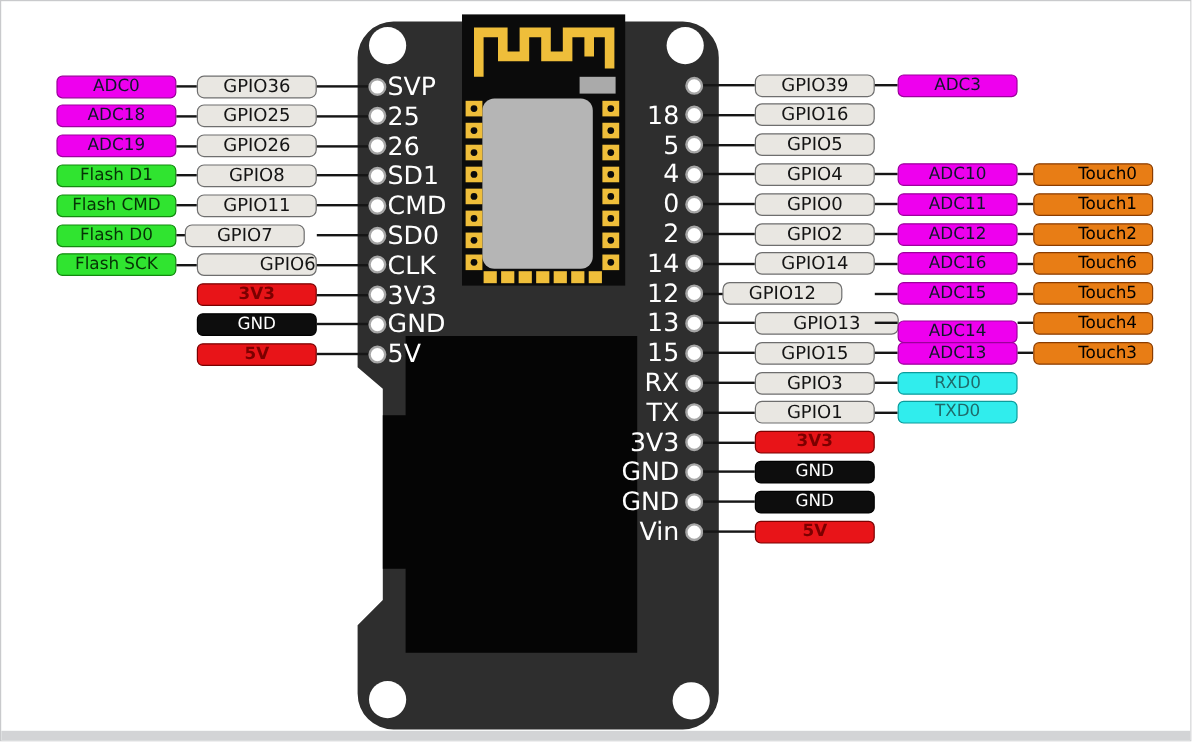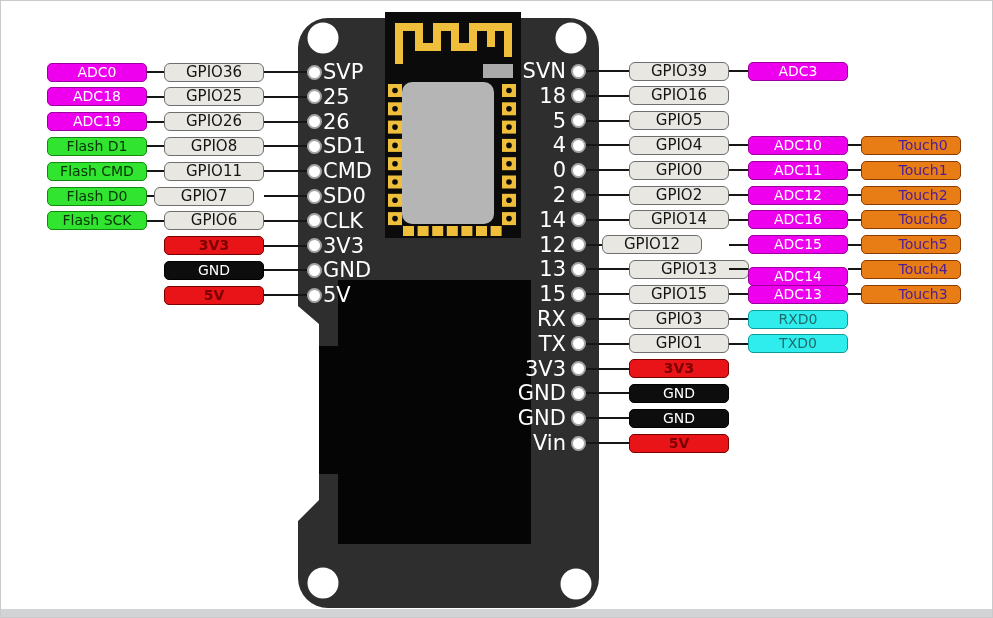--- a/index.html
+++ b/index.html
@@ -10,25 +10,25 @@
   }
   .stage *{box-sizing:border-box;}
   #board-svg{position:absolute;left:0;top:0;}
   #labels{position:absolute;left:0;top:0;width:100%;height:100%;}
   .chip{
     position:absolute; height:19px; line-height:17px; text-align:center;
     font-size:14px; border-radius:5px; border:1.5px solid #555; color:#111;
     white-space:nowrap;
   }
   .chip.gray   {background:var(--gpio_gray);   border-color:#6e6e6e; color:#141414; font-size:15px; border-radius:6px;}
-  .chip.magenta{background:var(--adc_magenta); border-color:#9c009c; color:#ffffff;}
+  .chip.magenta{background:var(--adc_magenta); border-color:#9c009c; color:#0f172a;}
   .chip.green  {background:var(--flash_green); border-color:#12890f; color:#063306;}
   .chip.red    {background:var(--power_red);   border-color:#7a0000; color:#7c0000; font-weight:bold;}
   .chip.gnd    {background:var(--ground_black);border-color:#000000; color:#ffffff;}
-  .chip.orange {background:var(--touch_orange);border-color:#8a3c00; color:#4c1d95;padding-left:24px;}
+  .chip.orange {background:var(--touch_orange);border-color:#8a3c00; color:#000000;padding-left:24px;}
   .chip.cyan   {background:var(--uart_cyan);   border-color:#0c9c9c; color:#1f6b6b;}
   .wire{position:absolute; height:2px; background:var(--wire);}
   .pinhole{
     position:absolute; width:15px; height:15px; border-radius:50%;
     background:#ffffff; border:2px solid #a6a6a6;
   }
   .pinlabel{
     position:absolute; height:24px; line-height:24px; color:#ffffff;
     font-size:21px; white-space:nowrap;
   }
@@ -144,37 +144,36 @@
       <div class="pinhole" style="left: 305.5px; top: 162.7px;"></div>
       <div class="pinlabel" style="left: 322px; top: 158.2px;">CMD</div>
       <div class="chip green" style="left: 46px; top: 185.5px; width: 100px;">Flash D0</div>
       <div class="wire" style="left: 146px; top: 194px; width: 17px;"></div>
       <div class="chip gray" style="left: 153px; top: 185.5px; width: 100px;">GPIO7</div>
       <div class="wire" style="left: 263px; top: 194px; width: 43px;"></div>
       <div class="pinhole" style="left: 305.5px; top: 187.5px;"></div>
       <div class="pinlabel" style="left: 322px; top: 183px;">SD0</div>
       <div class="chip green" style="left: 46px; top: 210.3px; width: 100px;">Flash SCK</div>
       <div class="wire" style="left: 146px; top: 218.8px; width: 17px;"></div>
-      <div class="chip gray" style="left: 163px; top: 210.3px; width: 100px;">GPIO6</div>
+      <div class="chip gray" style="left: 163px; top: 210.3px; width: 100px; text-align: right;">GPIO6</div>
       <div class="wire" style="left: 263px; top: 218.8px; width: 43px;"></div>
       <div class="pinhole" style="left: 305.5px; top: 212.3px;"></div>
       <div class="pinlabel" style="left: 322px; top: 207.8px;">CLK</div>
       <div class="chip red" style="left: 163px; top: 235.1px; width: 100px;">3V3</div>
       <div class="wire" style="left: 263px; top: 243.6px; width: 43px;"></div>
       <div class="pinhole" style="left: 305.5px; top: 237.1px;"></div>
       <div class="pinlabel" style="left: 322px; top: 232.6px;">3V3</div>
       <div class="chip gnd" style="left: 163px; top: 259.9px; width: 100px;">GND</div>
       <div class="wire" style="left: 263px; top: 268.4px; width: 43px;"></div>
       <div class="pinhole" style="left: 305.5px; top: 261.9px;"></div>
       <div class="pinlabel" style="left: 322px; top: 257.4px;">GND</div>
       <div class="chip red" style="left: 163px; top: 284.7px; width: 100px;">5V</div>
       <div class="wire" style="left: 263px; top: 293.2px; width: 43px;"></div>
       <div class="pinhole" style="left: 305.5px; top: 286.7px;"></div>
       <div class="pinlabel" style="left: 322px; top: 282.2px;">5V</div>
-      <div class="pinlabel right" style="left: 435px; width: 130px; top: 58px;">SVN</div>
       <div class="pinhole" style="left: 569.5px; top: 62.5px;"></div>
       <div class="wire" style="left: 585px; top: 69px; width: 43px;"></div>
       <div class="chip gray" style="left: 628px; top: 60.5px; width: 100px;">GPIO39</div>
       <div class="wire" style="left: 728px; top: 69px; width: 19px;"></div>
       <div class="chip magenta" style="left: 747px; top: 60.5px; width: 100px;">ADC3</div>
       <div class="pinlabel right" style="left: 435px; width: 130px; top: 82.8px;">18</div>
       <div class="pinhole" style="left: 569.5px; top: 87.3px;"></div>
       <div class="wire" style="left: 585px; top: 93.8px; width: 43px;"></div>
       <div class="chip gray" style="left: 628px; top: 85.3px; width: 100px;">GPIO16</div>
       <div class="pinlabel right" style="left: 435px; width: 130px; top: 107.6px;">5</div>

